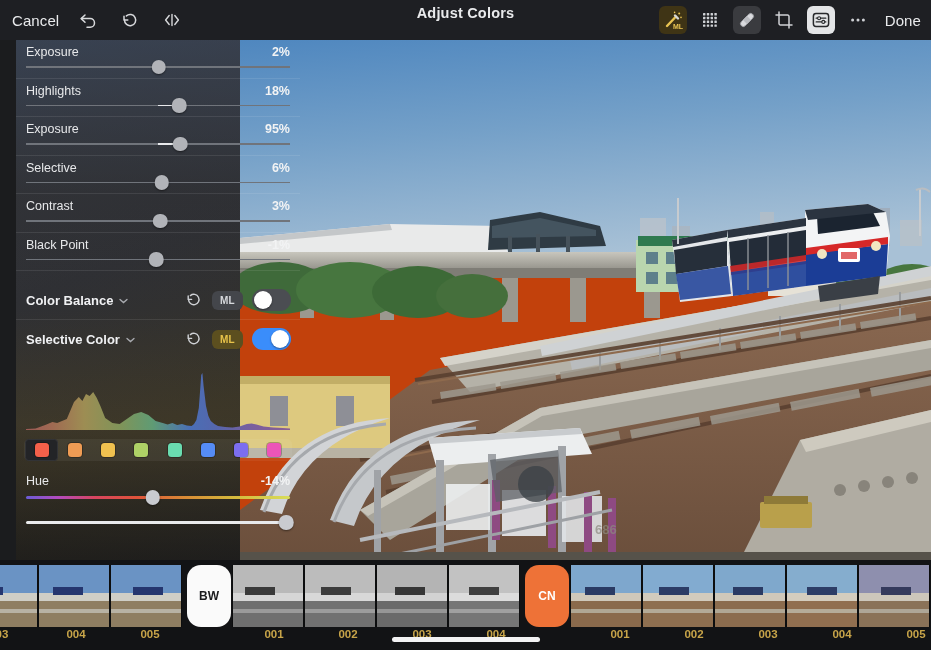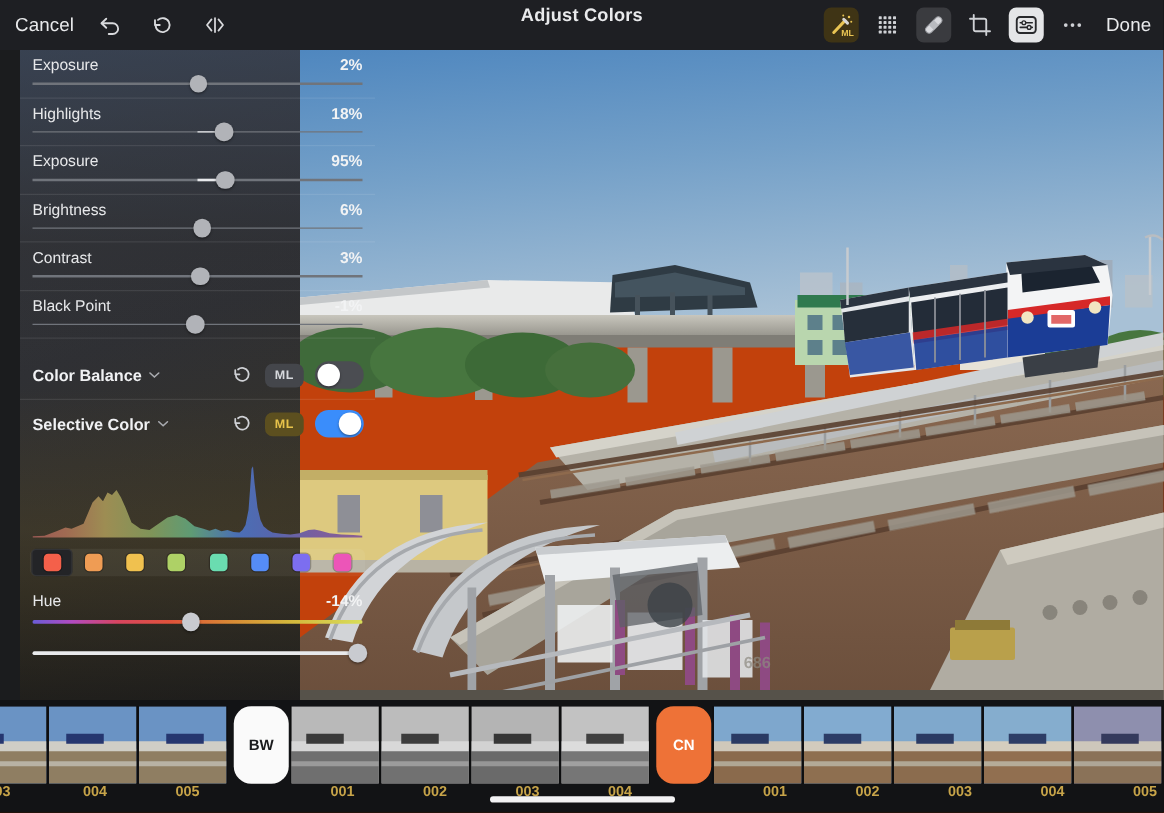--- a/index.html
+++ b/index.html
@@ -296,21 +296,21 @@
         <span class="lbl">Exposure</span>
         <span class="val">95%</span>
         <div class="track">
           <div class="fill" style="left:50%;width:8.5%"></div>
           <div class="knob" style="left:58.5%"></div>
         </div>
       </div>
       <div class="sep"></div>
 
       <div class="slider-row">
-        <span class="lbl">Brightness</span>
+        <span class="lbl">Selective</span>
         <span class="val">6%</span>
         <div class="track">
           <div class="fill" style="left:50%;width:1.5%"></div>
           <div class="knob" style="left:51.5%"></div>
         </div>
       </div>
       <div class="sep"></div>
 
       <div class="slider-row">
         <span class="lbl">Contrast</span>

